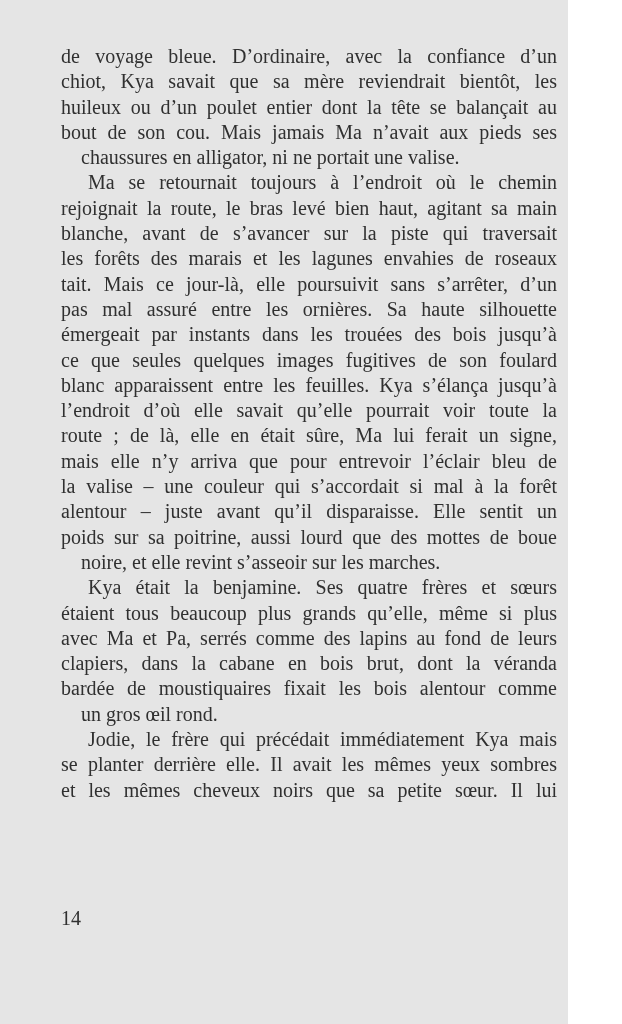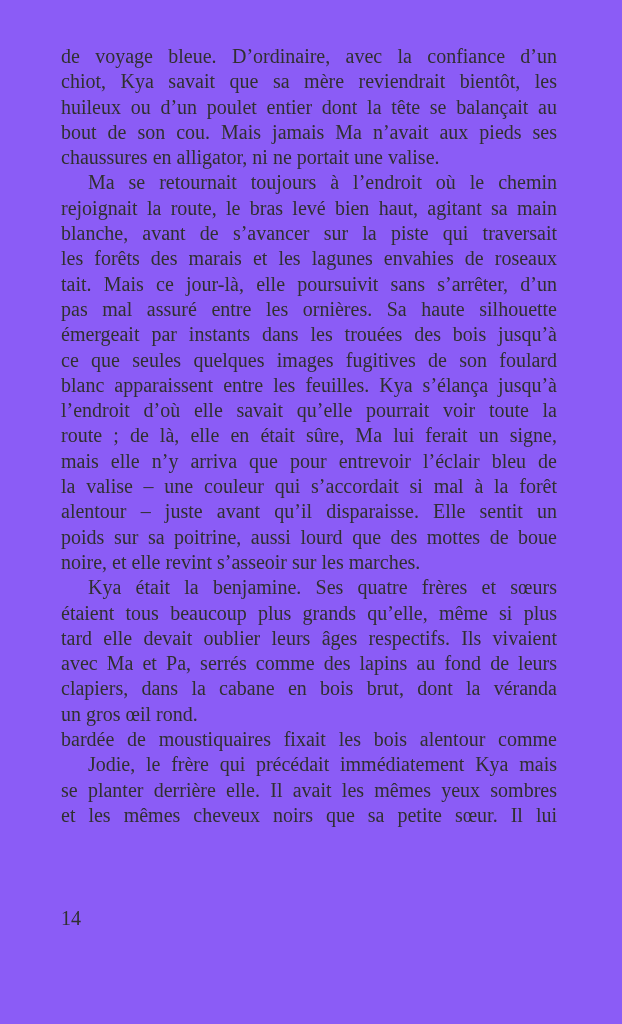--- a/index.html
+++ b/index.html
@@ -2,41 +2,42 @@
 <html><head>
 <meta charset="utf-8">
 <style>
   html, body {
     margin: 0;
     padding: 0;
     background: #ffffff;
   }
   .book-page {
     position: relative;
-    width: 622px;
+    width: 568px;
     height: 1024px;
-    background: #8b5cf6;
+    background: #e5e5e5;
     overflow: hidden;
     font-family: "Liberation Serif", "DejaVu Serif", serif;
     color: #303030;
   }
   .text-block {
     position: absolute;
     left: 61px;
     top: 44px;
     width: 496px;
     font-size: 20px;
     line-height: 25.3px;
   }
   .line {
     text-align: justify;
     text-align-last: justify;
   }
   .line.end {
     text-align-last: left;
+    margin-left: 20px;
   }
   .line.indent {
     text-indent: 27px;
   }
   .page-number {
     position: absolute;
     top: 906px;
     left: 61px;
     width: 496px;
     text-align: left;
@@ -66,23 +67,22 @@
       <div class="line">blanc apparaissent entre les feuilles. Kya s’élança jusqu’à</div>
       <div class="line">l’endroit d’où elle savait qu’elle pourrait voir toute la</div>
       <div class="line">route ; de là, elle en était sûre, Ma lui ferait un signe,</div>
       <div class="line">mais elle n’y arriva que pour entrevoir l’éclair bleu de</div>
       <div class="line">la valise – une couleur qui s’accordait si mal à la forêt</div>
       <div class="line">alentour – juste avant qu’il disparaisse. Elle sentit un</div>
       <div class="line">poids sur sa poitrine, aussi lourd que des mottes de boue</div>
       <div class="line end">noire, et elle revint s’asseoir sur les marches.</div>
       <div class="line indent">Kya était la benjamine. Ses quatre frères et sœurs</div>
       <div class="line">étaient tous beaucoup plus grands qu’elle, même si plus</div>
-      <div class="line">tard elle devait oublier leurs âges respectifs. Ils vivaient</div>
       <div class="line">avec Ma et Pa, serrés comme des lapins au fond de leurs</div>
       <div class="line">clapiers, dans la cabane en bois brut, dont la véranda</div>
+      <div class="line">bardée de moustiquaires fixait les bois alentour comme</div>
       <div class="line end">un gros œil rond.</div>
-      <div class="line">bardée de moustiquaires fixait les bois alentour comme</div>
       <div class="line indent">Jodie, le frère qui précédait immédiatement Kya mais</div>
       <div class="line">se planter derrière elle. Il avait les mêmes yeux sombres</div>
       <div class="line">et les mêmes cheveux noirs que sa petite sœur. Il lui</div>
     </div>
   <div class="page-number">14</div>
 </div>
 
 </body></html>

